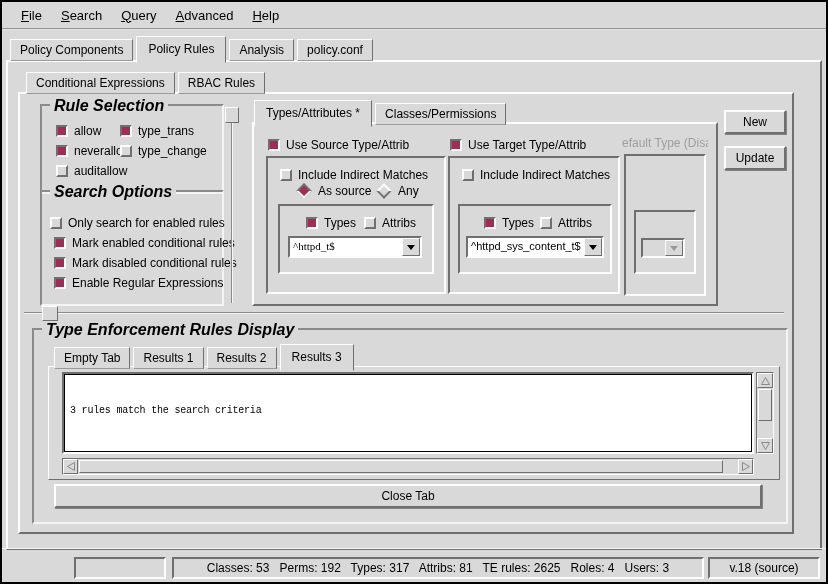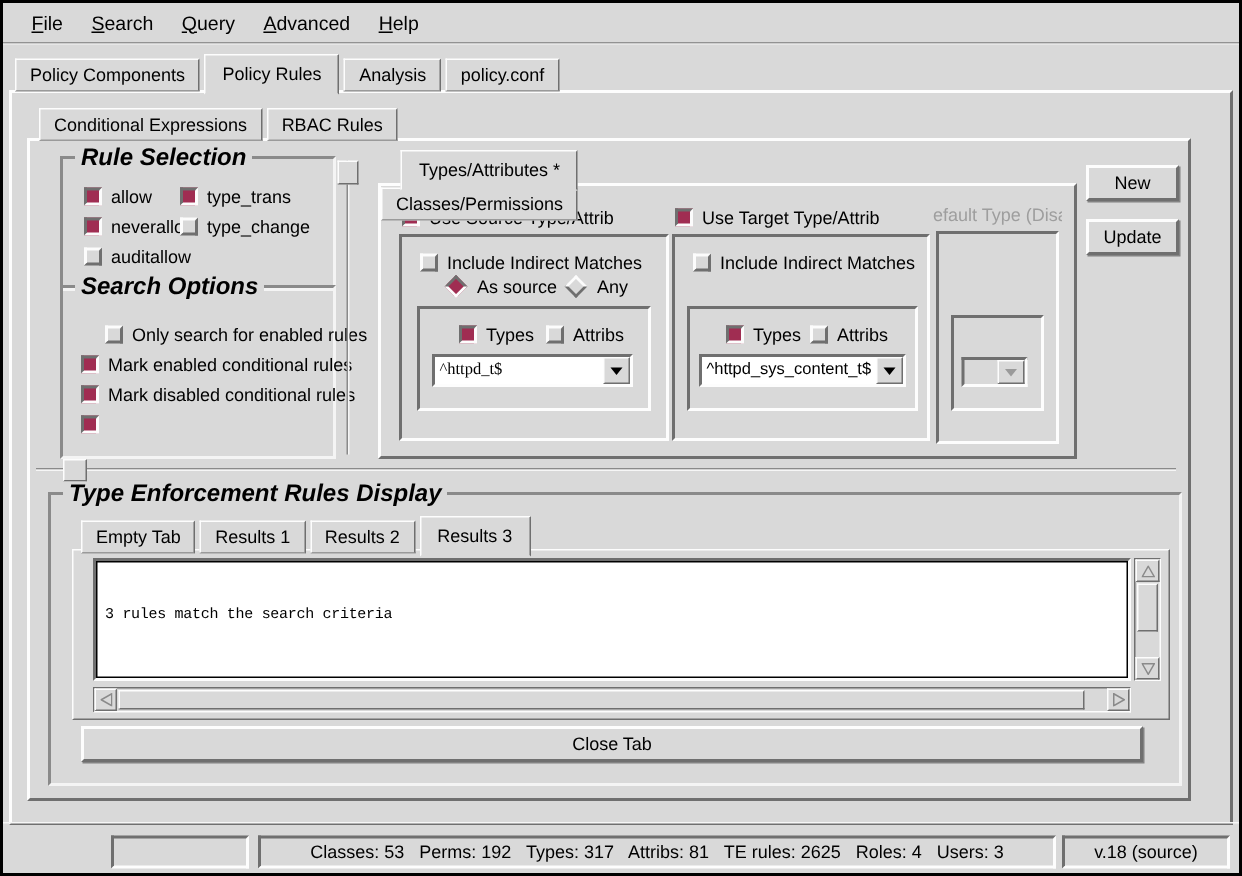--- a/index.html
+++ b/index.html
@@ -119,41 +119,42 @@
           <span class="lbl">type_change</span>
         </div>
         <div class="chk" style="left:14px;top:58px;">
           <span class="cb"></span>
           <span class="lbl">auditallow</span>
         </div>
       </div>
 
       <div class="lframe" style="left:20px;top:96px;width:180px;height:112px;">
         <span class="legend">Search Options</span>
-        <div class="chk" style="left:28px;top:24px;justify-content:flex-end;">
+        <div class="chk" style="left:8px;top:24px;justify-content:flex-end;">
           <span class="cb"></span>
           <span class="lbl">Only search for enabled rules</span>
         </div>
         <div class="chk" style="left:12px;top:44px;">
           <span class="cb on"></span>
           <span class="lbl">Mark enabled conditional rules</span>
         </div>
         <div class="chk" style="left:12px;top:64px;">
           <span class="cb on"></span>
           <span class="lbl">Mark disabled conditional rules</span>
         </div>
         <div class="chk" style="left:12px;top:84px;">
           <span class="cb on"></span>
+          <span class="lbl">Enable Regular Expressions</span>
         </div>
       </div>
 
       <div class="sashline-v" style="left:211px;top:13px;height:196px;"></div>
       <div class="grip" style="left:205px;top:13px;width:12px;height:14px;"></div>
 
-      <div class="tabrow" style="left:234px;top:6px;flex-direction:column;">
+      <div class="tabrow" style="left:234px;top:6px;">
         <div class="tab active">Types/Attributes *</div>
         <div class="tab">Classes/Permissions</div>
       </div>
 
       <div class="abs raised" style="left:232px;top:28px;width:462px;height:180px;">
 
         <div class="chk" style="left:14px;top:14px;">
           <span class="cb on"></span>
           <span class="lbl">Use Source Type/Attrib</span>
         </div>

